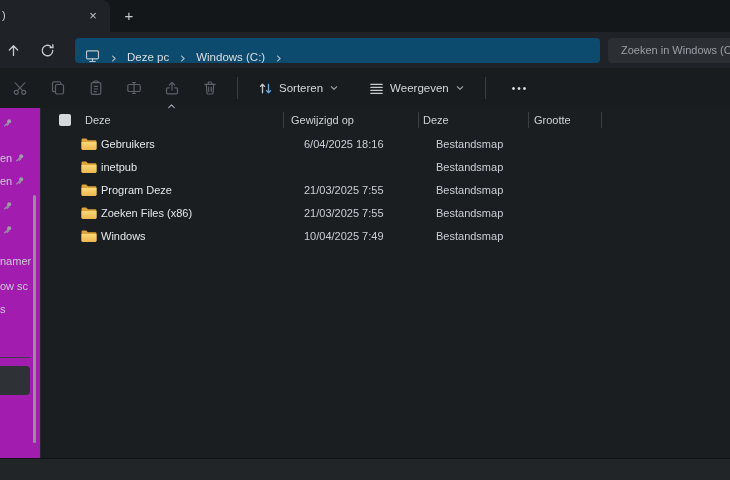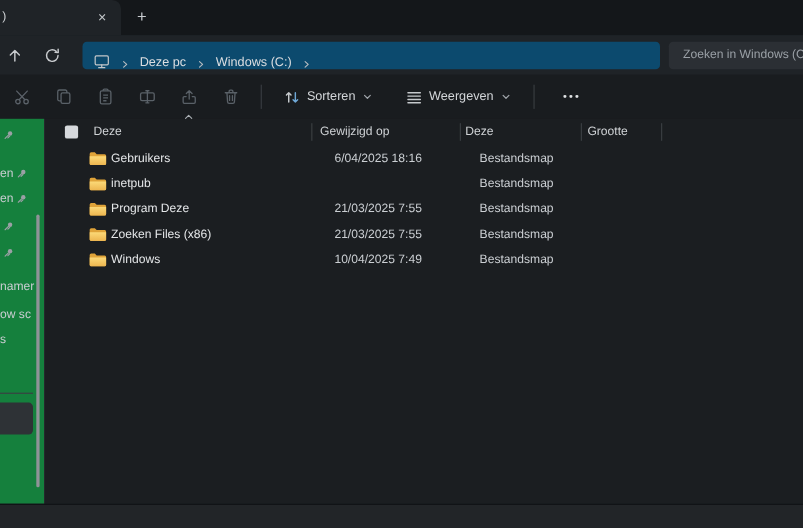--- a/index.html
+++ b/index.html
@@ -37,21 +37,21 @@
           border-radius:4px; margin-left:8px; }
   .tbtn:first-child { margin-left:5px; }
   .tsep { width:1px; height:22px; background:#3a3e42; margin:0 8px 0 12px; }
   .tgroup { display:flex; align-items:center; gap:6px; height:28px; padding:0 8px;
             border-radius:4px; color:#d3d6d9; font-size:11.5px; margin-left:4px; white-space:nowrap; }
   .tmore { margin-left:10px; color:#e0e2e4; font-size:10px; letter-spacing:2px; padding:0 8px;
            height:28px; display:flex; align-items:center; border-radius:4px; }
 
   
   .main { position:absolute; left:0; top:108px; width:730px; height:350px; background:#1b1e21; }
-  .side { position:absolute; left:0; top:0; width:40px; height:350px; background:#15803d; }
+  .side { position:absolute; left:0; top:0; width:40px; height:350px; background:#a21caf; }
   .side-divider-v { position:absolute; left:40px; top:0; width:1px; height:350px; background:#25282c; }
   .side-item { position:absolute; left:0; height:18px; display:flex; align-items:center; }
   .side-frag { color:#c9cdd1; font-size:11px; }
   .pin { margin-left:3px; display:flex; }
   .side-hr { position:absolute; left:0; top:249px; width:30px; height:1px; background:#3b3e42; }
   .side-selected { position:absolute; left:0; top:258px; width:30px; height:29px; background:#2e3236;
                    border-radius:0 4px 4px 0; }
   .side-scroll { position:absolute; left:33px; top:87px; width:3px; height:248px; background:#8f9397;
                  border-radius:2px; }
 

